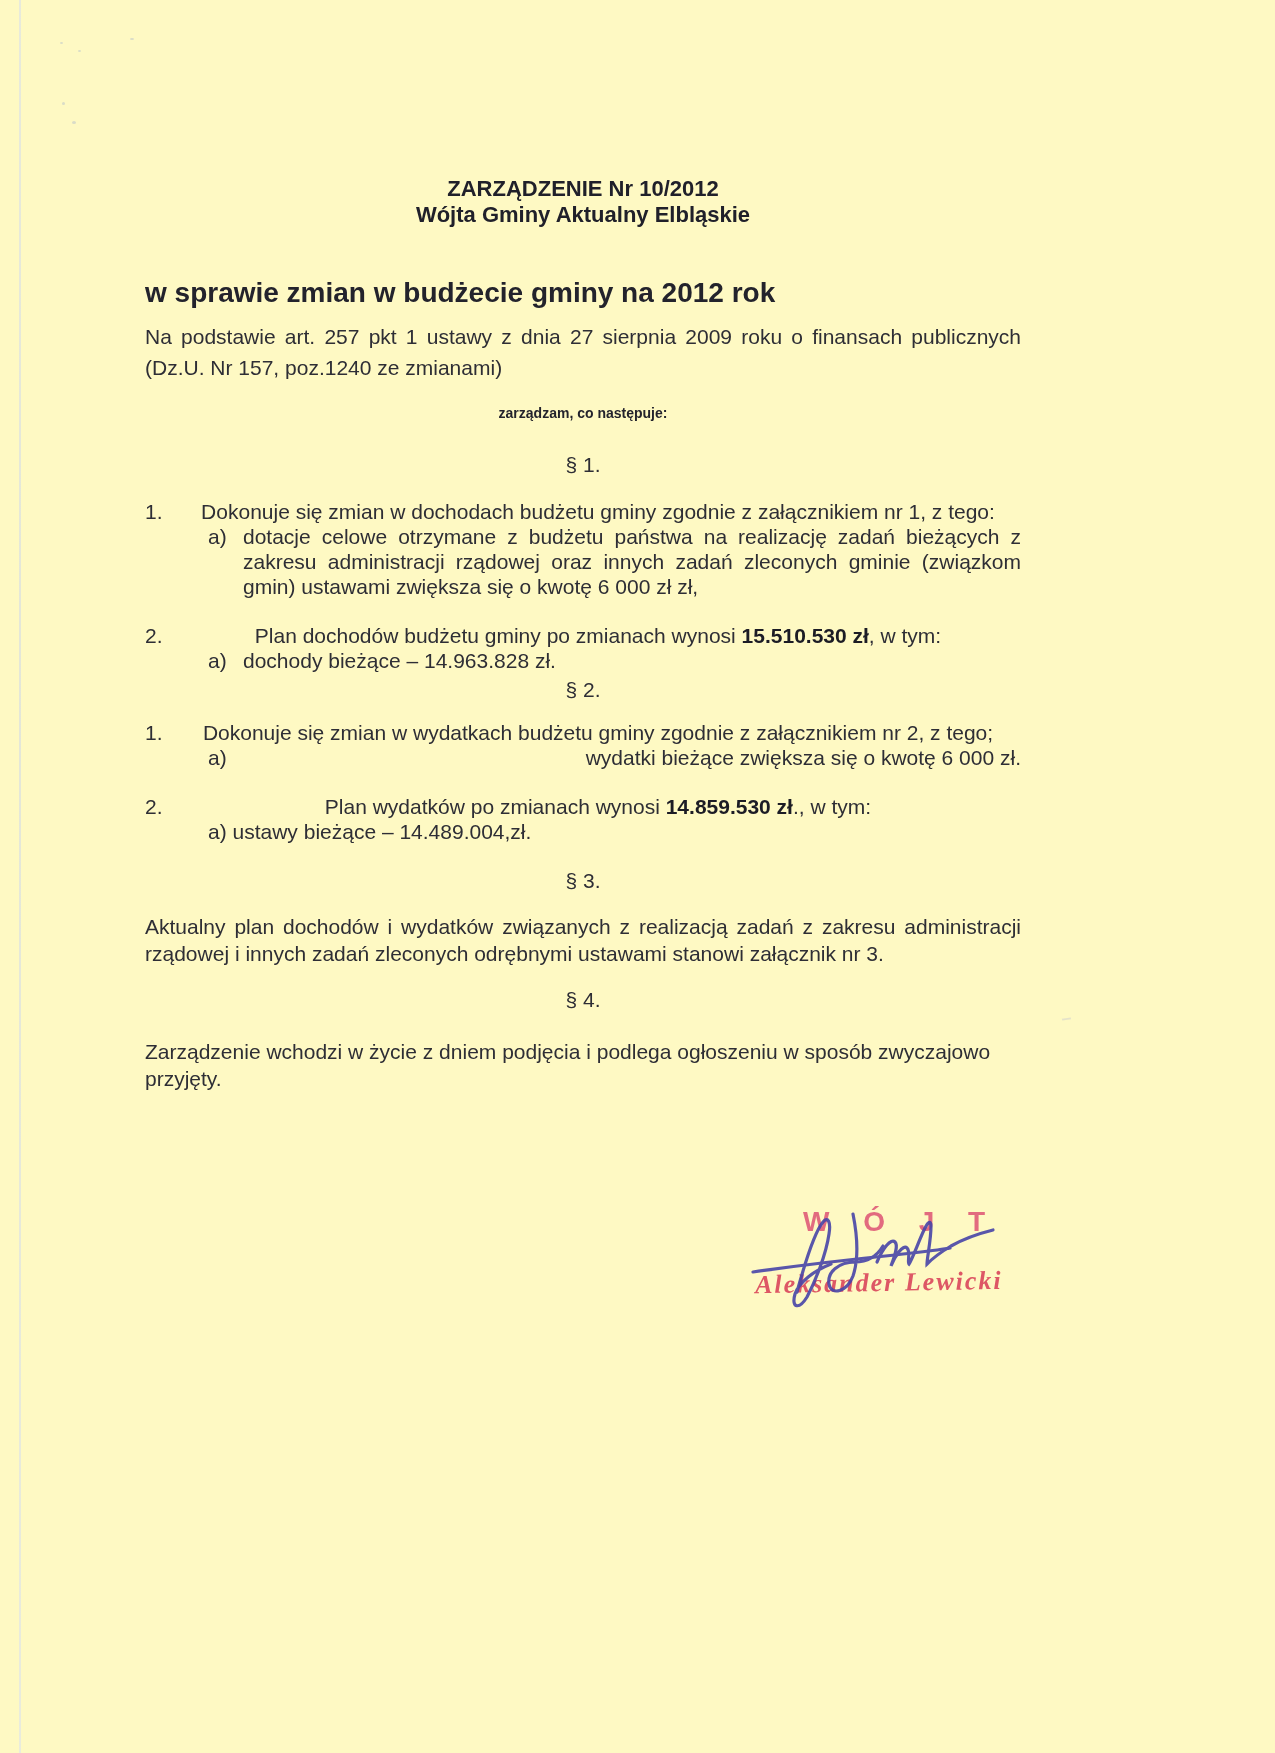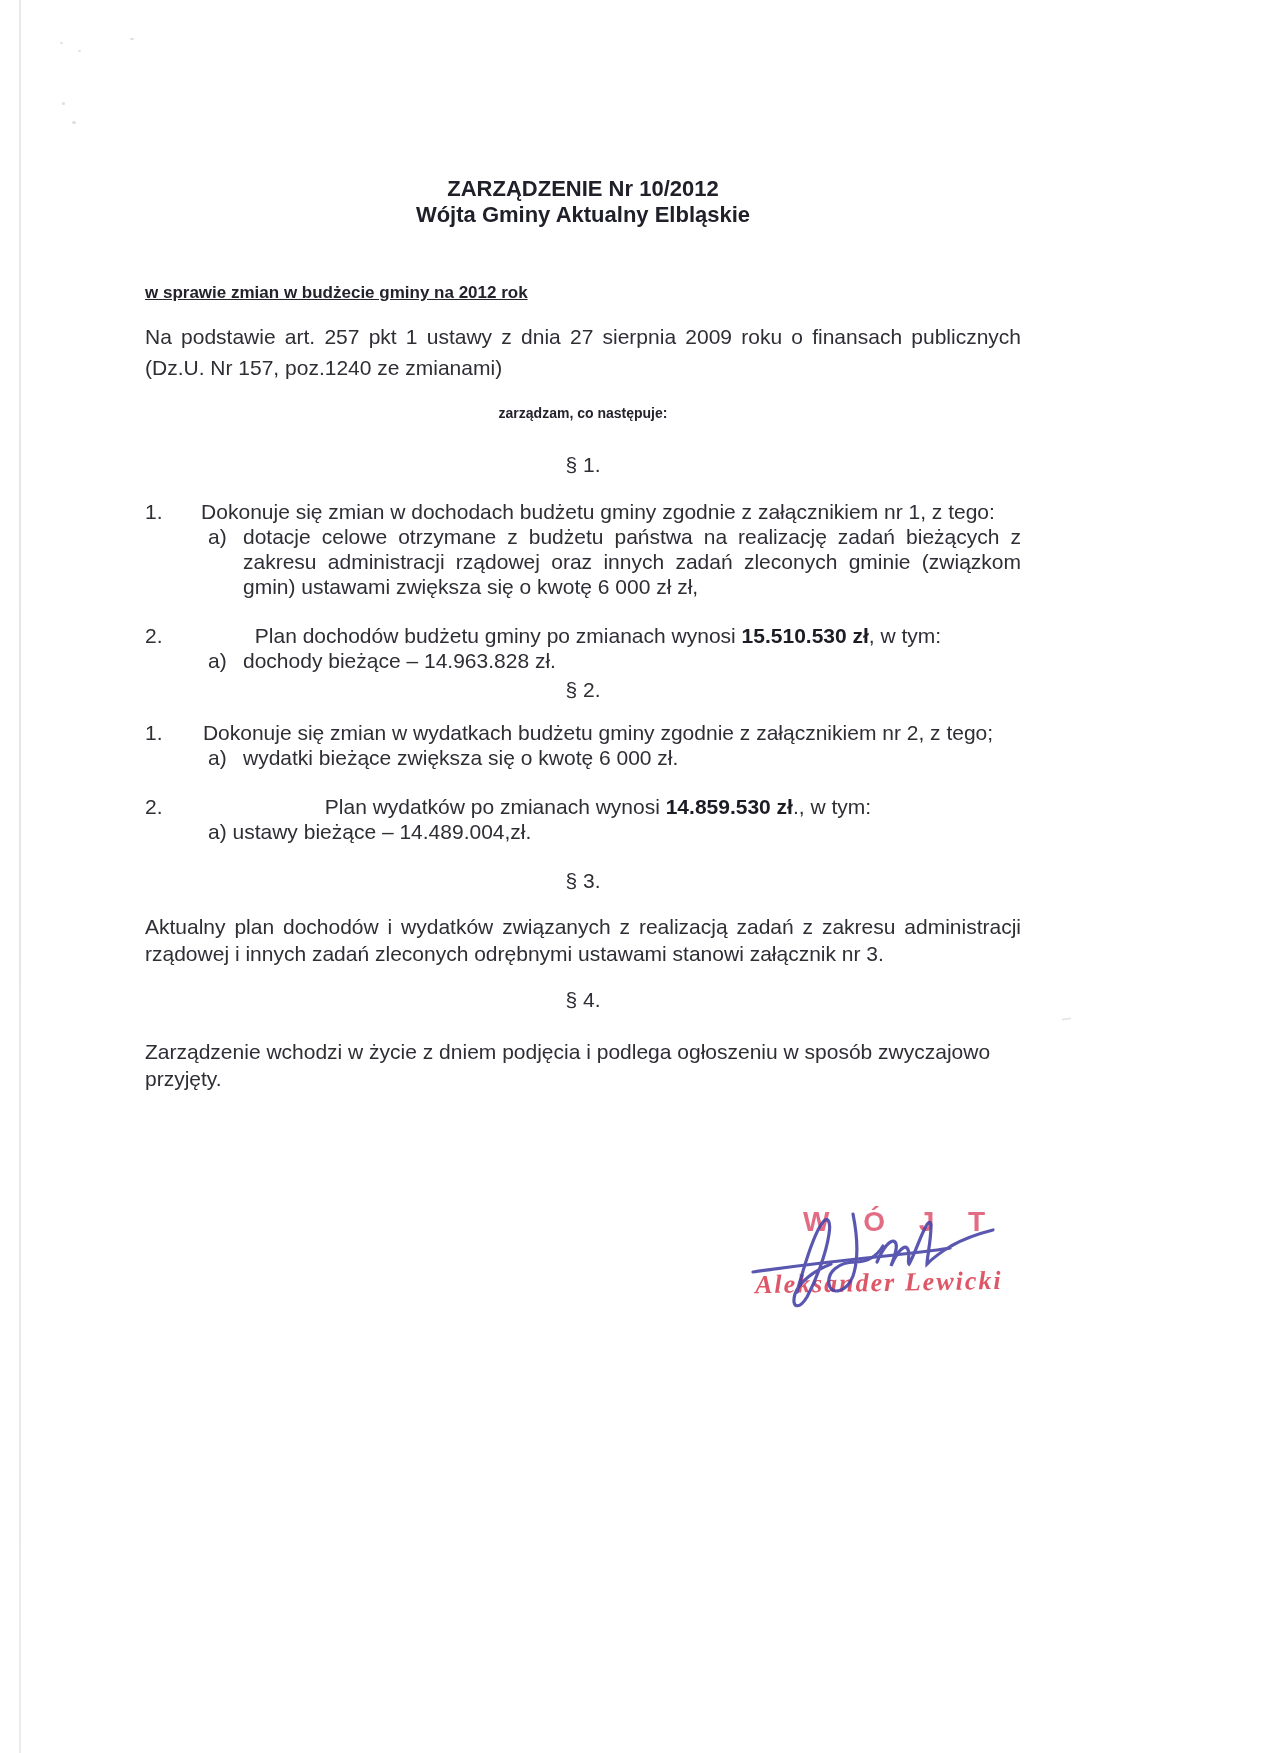--- a/index.html
+++ b/index.html
@@ -1,36 +1,36 @@
 <!DOCTYPE html>
 <html><head>
 <meta charset="utf-8">
 <style>
   html,body{margin:0;padding:0;background:#e8e8e8;}
   .page{
     position:relative;
     width:1275px;height:1753px;
-    background:#ffffff;
+    background:#fef9c3;
     font-family:"Liberation Sans",sans-serif;
     color:#2e2e35;
     overflow:hidden;
   }
   .scan-edge{
     position:absolute;left:19px;top:0;width:2px;height:1753px;
     background:linear-gradient(#e2e6e1,#dde2dd 40%,#e4e8e3);
     opacity:.8;
   }
   .speck{position:absolute;border-radius:50%;background:#bcc5cc;opacity:.55;}
   .artifact-line{position:absolute;background:#d3d4cf;opacity:.6;}
   .content{
     position:absolute;left:145px;top:0;width:876px;
     font-size:21px;line-height:25px;
   }
   .doc-title{margin:176px 0 0 0;text-align:center;font-weight:bold;font-size:22px;line-height:26px;color:#20202a;}
-  .subject{margin-top:52px;font-weight:bold;font-size:17px;color:#23232c;text-decoration:underline;}
+  .subject{margin-top:52px;font-weight:bold;font-size:28px;color:#23232c;}
   .legal{margin-top:16px;line-height:31px;text-align:justify;}
   .decree{margin-top:18px;text-align:center;font-weight:bold;font-size:14px;color:#23232c;}
   .sec-head{margin-top:26px;text-align:center;font-size:21px;}
   .sec-head.tight{margin-top:4px;}
   .item{display:flex;margin-top:22px;}
   .item .num{flex:0 0 30px;}
   .item .itext{flex:1;text-align:center;}
   .subitem{display:flex;margin-left:63px;}
   .subitem .lab{flex:0 0 35px;}
   .subitem .stext{flex:1;text-align:justify;}
@@ -105,21 +105,21 @@
     </div>
 
     <div class="sec-head tight">§ 2.</div>
 
     <div class="item mt18">
       <span class="num">1.</span>
       <div class="itext">Dokonuje się zmian w wydatkach budżetu gminy zgodnie z załącznikiem nr 2, z tego;</div>
     </div>
     <div class="subitem">
       <span class="lab">a)</span>
-      <div class="stext" style="text-align:left;">wydatki bieżące zwiększa się o kwotę 6 000 zł.</div>
+      <div class="stext" style="text-align:right;">wydatki bieżące zwiększa się o kwotę 6 000 zł.</div>
     </div>
 
     <div class="item mt24">
       <span class="num">2.</span>
       <div class="itext"><span>Plan wydatków po zmianach wynosi </span><span class="b">14.859.530 zł</span><span>., w tym:</span></div>
     </div>
     <div class="subitem-plain">a) ustawy bieżące – 14.489.004,zł.</div>
 
     <div class="sec-head mt24">§ 3.</div>
     <div class="para">Aktualny plan dochodów i wydatków związanych z realizacją zadań z zakresu administracji rządowej i innych zadań zleconych odrębnymi ustawami stanowi załącznik nr 3.</div>

